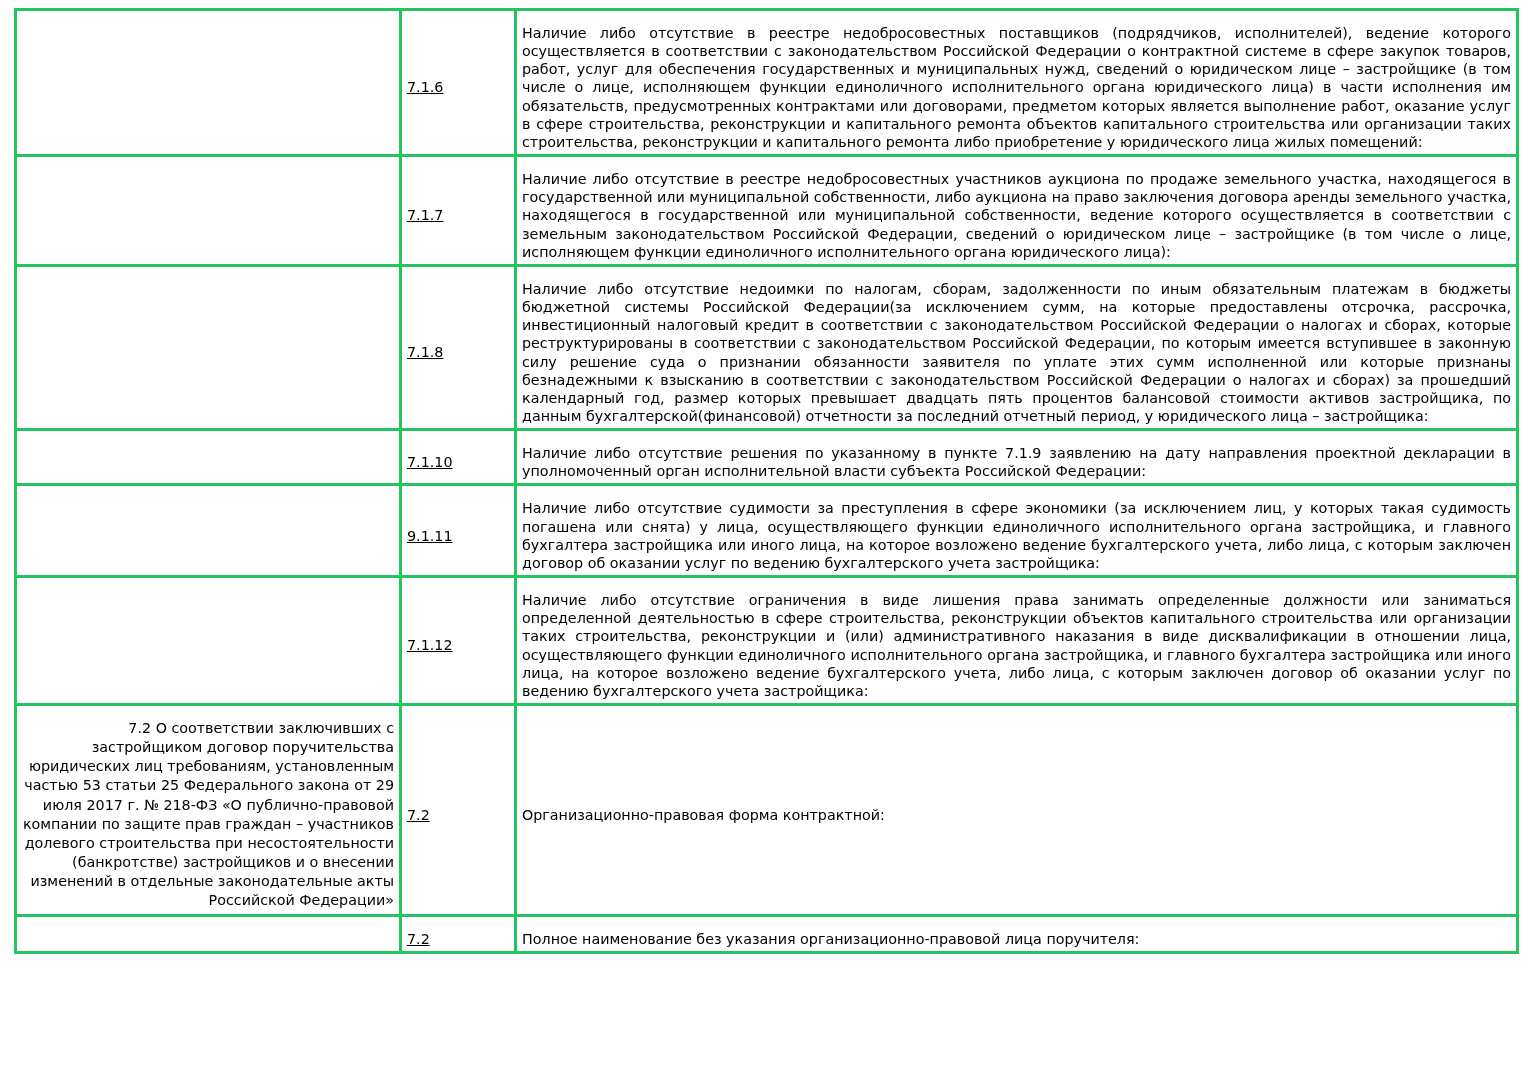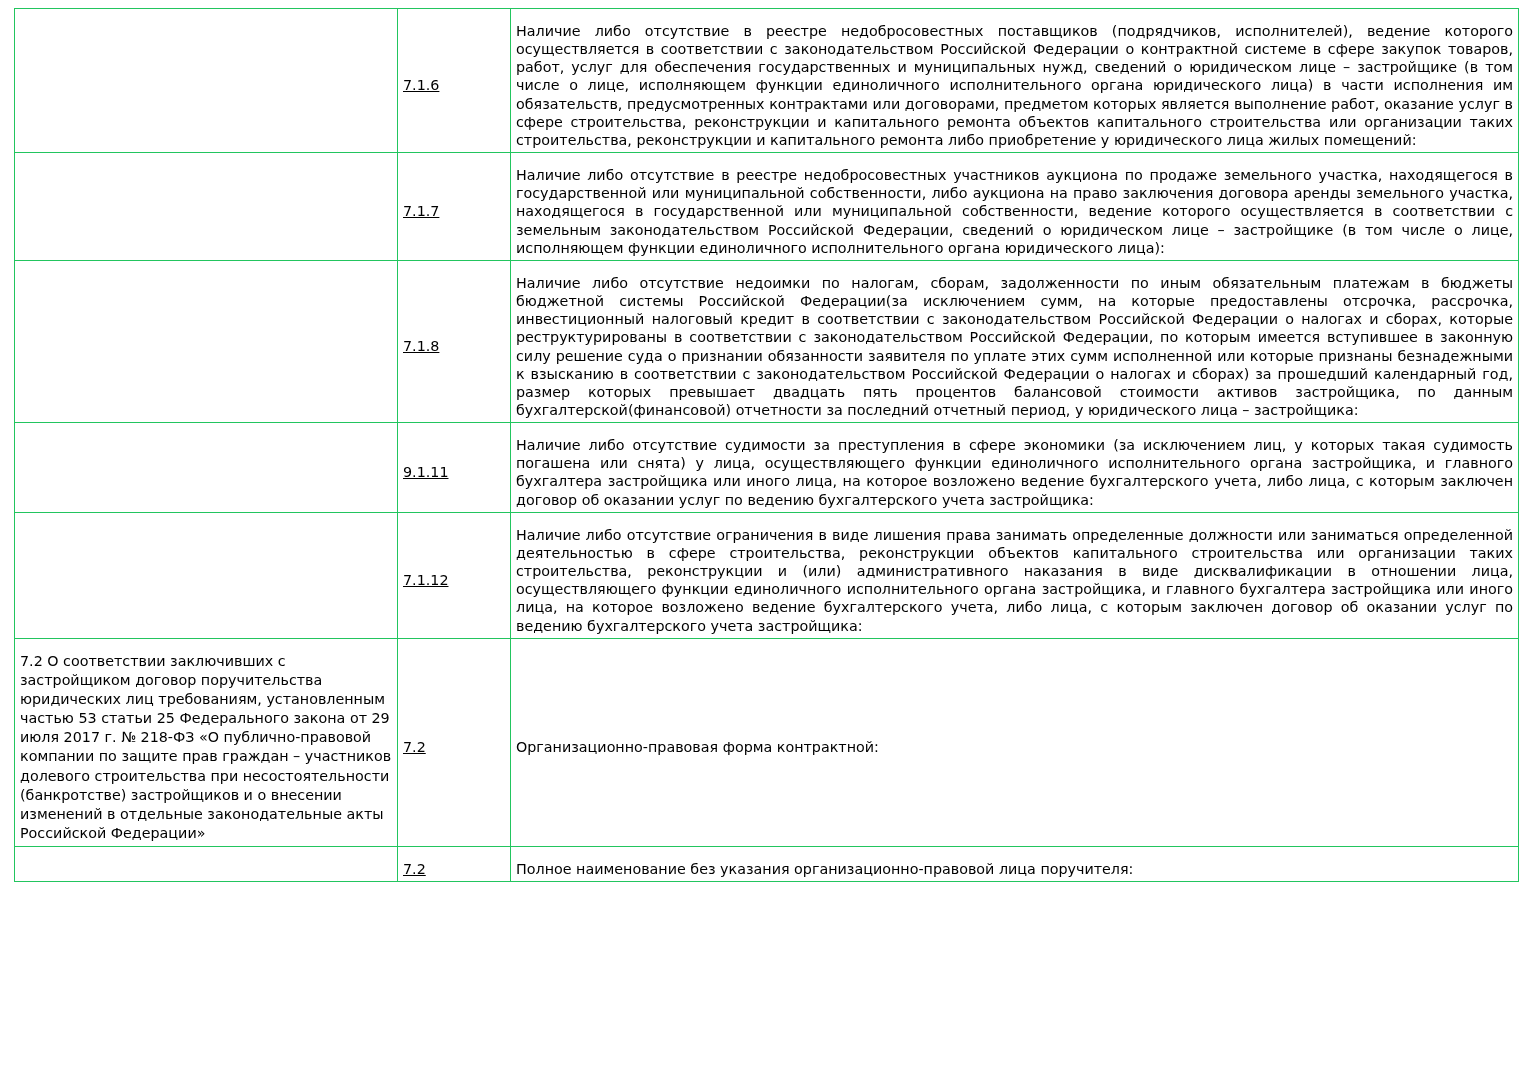--- a/index.html
+++ b/index.html
@@ -17,21 +17,21 @@
     box-sizing: border-box;
     padding: 8px 10px 0 14px;
     background: #ffffff;
   }
   table.doc-table {
     width: 1505px;
     border-collapse: collapse;
     table-layout: fixed;
   }
   table.doc-table td {
-    border: 1px solid #22c55e;
+    border: 3px solid #22c55e;
     vertical-align: middle;
     padding: 13px 5px 3px 5px;
     font-size: 14.3px;
     line-height: 1.27;
     text-align: justify;
     text-justify: inter-word;
     word-wrap: break-word;
   }
   td.col-left {
     width: 372px;
@@ -43,21 +43,21 @@
     vertical-align: middle;
     text-align: left;
     padding-left: 6px;
   }
   td.col-text {
     vertical-align: middle;
   }
   .left-block {
     font-size: 14.3px;
     line-height: 1.34;
-    text-align: left;
+    text-align: right;
   }
   .nowrapnum {
     white-space: nowrap;
     text-decoration: underline;
   }
 </style>
 </head>
 <body>
 
 <div class="page">
@@ -81,20 +81,27 @@
 
       <tr>
         <td class="col-left">
           <div class="left-block"></div>
         </td>
         <td class="col-num nowrapnum">7.1.8</td>
         <td class="col-text">Наличие либо отсутствие недоимки по налогам, сборам, задолженности по иным обязательным платежам в бюджеты бюджетной системы Российской Федерации(за исключением сумм, на которые предоставлены отсрочка, рассрочка, инвестиционный налоговый кредит в соответствии с законодательством Российской Федерации о налогах и сборах, которые реструктурированы в соответствии с законодательством Российской Федерации, по которым имеется вступившее в законную силу решение суда о признании обязанности заявителя по уплате этих сумм исполненной или которые признаны безнадежными к взысканию в соответствии с законодательством Российской Федерации о налогах и сборах) за прошедший календарный год, размер которых превышает двадцать пять процентов балансовой стоимости активов застройщика, по данным бухгалтерской(финансовой) отчетности за последний отчетный период, у юридического лица – застройщика:</td>
       </tr>
 
 
+      <tr>
+        <td class="col-left">
+          <div class="left-block"></div>
+        </td>
+        <td class="col-num nowrapnum">7.1.10</td>
+        <td class="col-text">Наличие либо отсутствие решения по указанному в пункте 7.1.9 заявлению на дату направления проектной декларации в уполномоченный орган исполнительной власти субъекта Российской Федерации:</td>
+      </tr>
 
       <tr>
         <td class="col-left">
           <div class="left-block"></div>
         </td>
         <td class="col-num nowrapnum">9.1.11</td>
         <td class="col-text">Наличие либо отсутствие судимости за преступления в сфере экономики (за исключением лиц, у которых такая судимость погашена или снята) у лица, осуществляющего функции единоличного исполнительного органа застройщика, и главного бухгалтера застройщика или иного лица, на которое возложено ведение бухгалтерского учета, либо лица, с которым заключен договор об оказании услуг по ведению бухгалтерского учета застройщика:</td>
       </tr>
 
       <tr>

